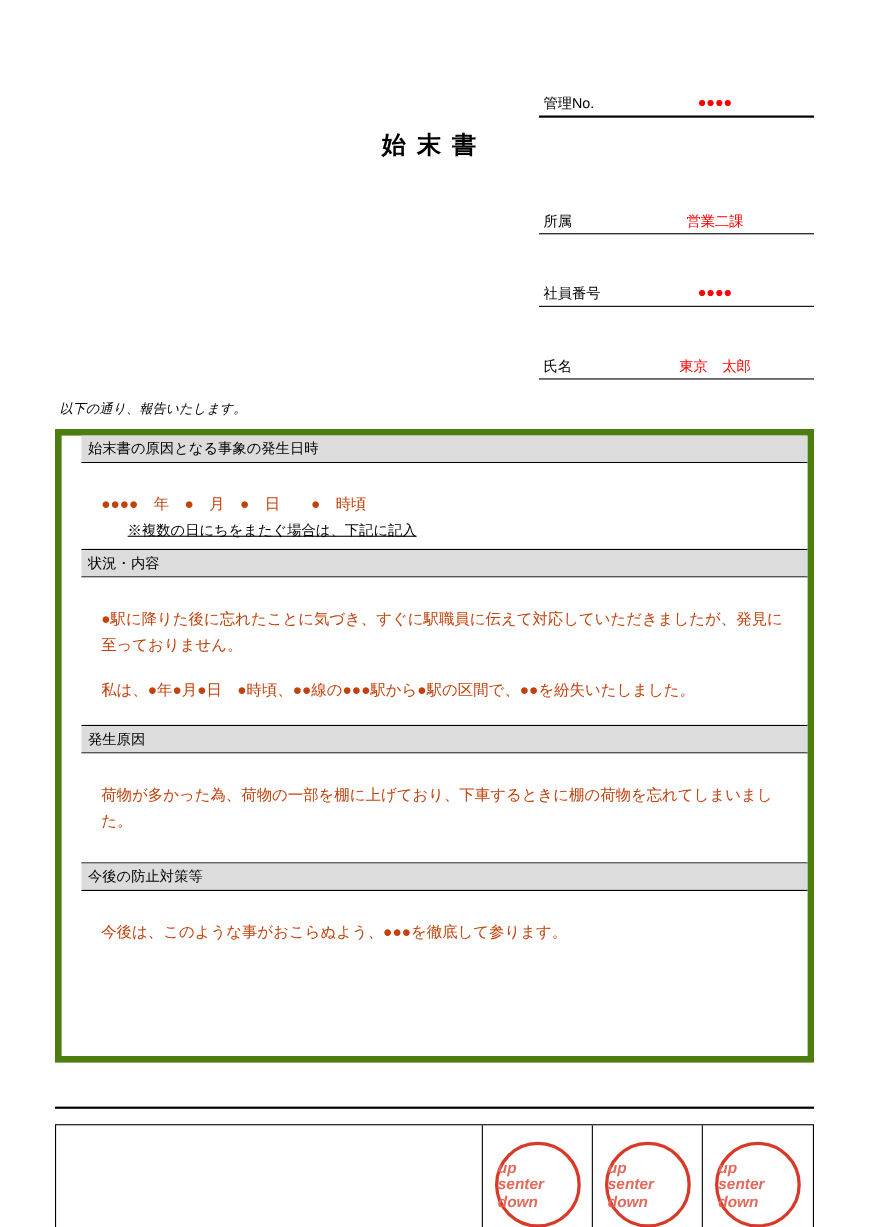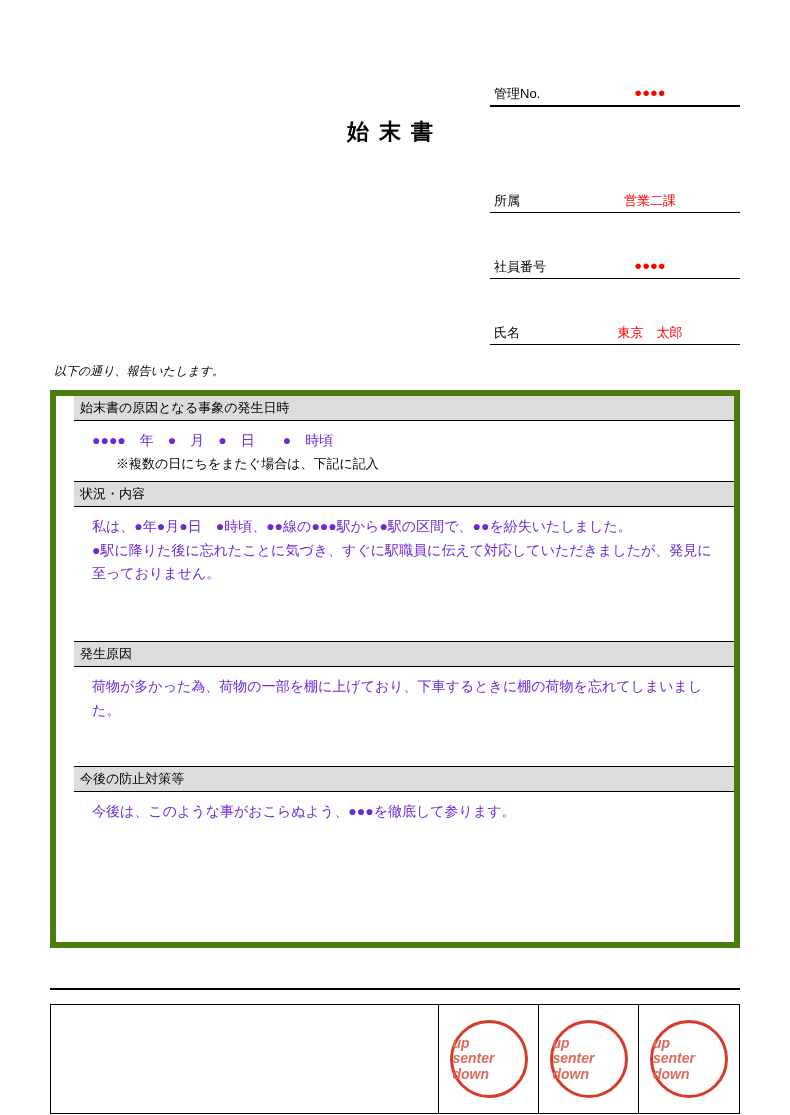--- a/index.html
+++ b/index.html
@@ -36,22 +36,22 @@
   .sechead {
     background:#dcdcdc; border-bottom:1px solid #000;
     padding:3px 6px; font-size:13px;
   }
   .secbody {
     padding:8px 10px 6px 18px; font-size:14px; line-height:1.7;
     border-bottom:1px solid #000;
     background:#fff;
   }
   .secbody:last-child { border-bottom:none; }
-  .secbody .line1 { color:#6d28d9; }
-  .secbody .note { font-size:13px; color:#000; margin-left:24px; }
+  .secbody .line1 { color:#c2410c;margin-top:18px; }
+  .secbody .note { font-size:13px; color:#000; margin-left:24px;text-decoration:underline; }
 
   .situation { min-height:135px; }
   .cause { min-height:100px; }
   .prevent { min-height:150px; border-bottom:none; }
 
   
   .hr { border-top:2px solid #000; margin:40px 0 14px 0; }
   .approval {
     display:flex; border:1px solid #000; height:110px;
   }
@@ -99,22 +99,22 @@
 
 <div class="main">
   <div class="sechead">始末書の原因となる事象の発生日時</div>
   <div class="secbody">
     <div class="line1">●●●●　年　●　月　●　日　　●　時頃</div>
     <div class="note">※複数の日にちをまたぐ場合は、下記に記入</div>
   </div>
 
   <div class="sechead">状況・内容</div>
   <div class="secbody situation">
+    <div class="line1">●駅に降りた後に忘れたことに気づき、すぐに駅職員に伝えて対応していただきましたが、発見に至っておりません。</div>
     <div class="line1">私は、●年●月●日　●時頃、●●線の●●●駅から●駅の区間で、●●を紛失いたしました。</div>
-    <div class="line1">●駅に降りた後に忘れたことに気づき、すぐに駅職員に伝えて対応していただきましたが、発見に至っておりません。</div>
   </div>
 
   <div class="sechead">発生原因</div>
   <div class="secbody cause">
     <div class="line1">荷物が多かった為、荷物の一部を棚に上げており、下車するときに棚の荷物を忘れてしまいました。</div>
   </div>
 
   <div class="sechead">今後の防止対策等</div>
   <div class="secbody prevent">
     <div class="line1">今後は、このような事がおこらぬよう、●●●を徹底して参ります。</div>

